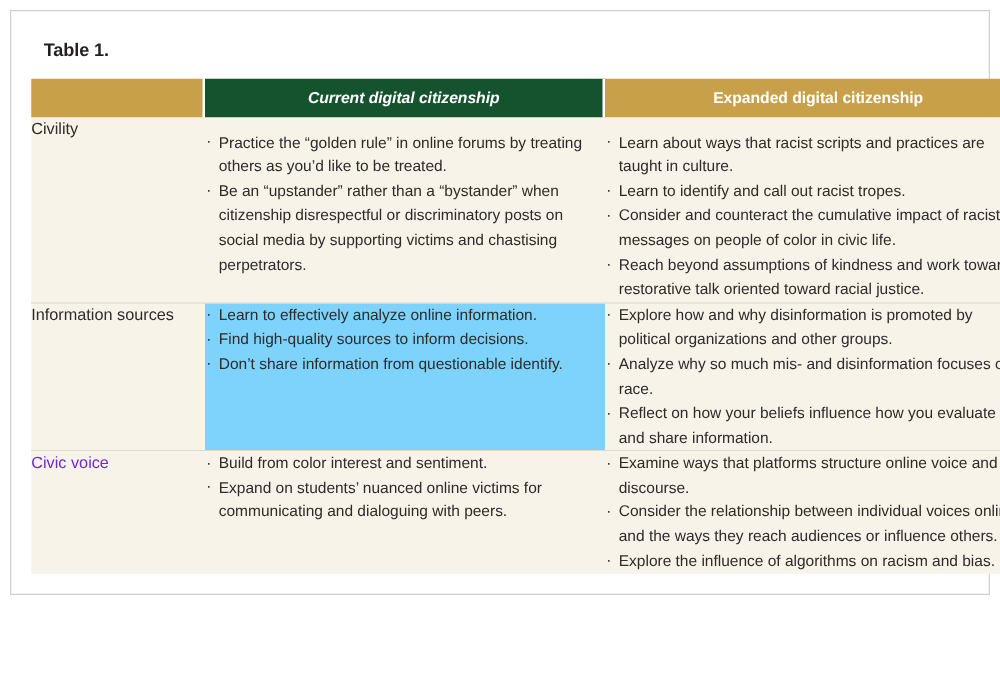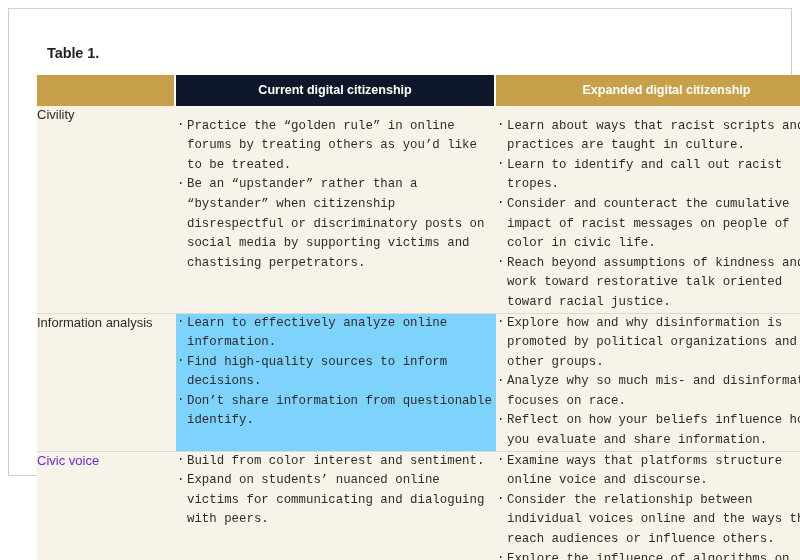--- a/index.html
+++ b/index.html
@@ -16,21 +16,21 @@
 
   .page-card {
     position: absolute;
     left: 8px;
     top: 8px;
     width: 784px;
     height: 468px;
     box-sizing: border-box;
     border: 1px solid #cfcfcf;
     background: #ffffff;
-    padding: 16px;
+    padding: 4px;
   }
 
   .title-block {
     padding: 18px 0 0 22px;
   }
   .title-line {
     font-size: 14.5px;
     font-weight: bold;
     color: #221f1f;
     letter-spacing: -0.1px;
@@ -79,21 +79,20 @@
 
   td.rowlabel {
     padding: 12px 8px 18px 18px;
     font-size: 13px;
     color: #2e2b2a;
     line-height: 1.46;
   }
 
   td.cell-list {
     padding: 11px 12px 18px 6px;
-    font-family: Liberation Mono, monospace;
   }
   td.cell-list.pad-right-wide {
     padding-right: 8px;
   }
 
   ul.bullets {
     margin: 0;
     padding: 0;
     list-style: none;
   }
@@ -124,21 +123,21 @@
 
   <div class="title-block">
     <div class="title-line">Table 1.</div>
   </div>
 
   <div class="table-wrap">
     <table class="principles">
       <thead>
         <tr>
           <th class="col-label" style="background: rgb(201, 160, 74); color: rgb(255, 255, 255);"></th>
-          <th class="col-current" style="background: #0f172a; color: rgb(255, 255, 255);">Current digital citizenship</th>
+          <th class="col-current" style="background: #14532d; color: rgb(255, 255, 255); font-style: italic;">Current digital citizenship</th>
           <th class="col-expanded" style="background: rgb(201, 160, 74); color: rgb(255, 255, 255);">Expanded digital citizenship</th>
         </tr>
       </thead>
       <tbody>
 
         <tr class="row-civility">
           <td class="rowlabel" style="background: rgb(247, 243, 233); color: rgb(46, 43, 42); border-bottom-color: rgb(222, 218, 208);">Civility</td>
           <td class="cell-list" style="background: rgb(247, 243, 233); color: rgb(46, 43, 42); border-bottom-color: rgb(222, 218, 208);">
             <ul class="bullets">
                 <li>Practice the “golden rule” in online forums by treating others as you’d like to be treated.</li>
@@ -149,21 +148,21 @@
             <ul class="bullets">
                 <li>Learn about ways that racist scripts and practices are taught in culture.</li>
                 <li>Learn to identify and call out racist tropes.</li>
                 <li>Consider and counteract the cumulative impact of racist messages on people of color in civic life.</li>
                 <li>Reach beyond assumptions of kindness and work toward restorative talk oriented toward racial justice.</li>
               </ul>
           </td>
         </tr>
 
         <tr class="row-information">
-          <td class="rowlabel" style="background: rgb(247, 243, 233); color: rgb(46, 43, 42); border-bottom-color: rgb(222, 218, 208);">Information analysis</td>
+          <td class="rowlabel" style="background: rgb(247, 243, 233); color: rgb(46, 43, 42); border-bottom-color: rgb(222, 218, 208);">Information sources</td>
           <td class="cell-list" style="background: #7dd3fc; color: rgb(46, 43, 42); border-bottom-color: rgb(222, 218, 208);">
             <ul class="bullets">
                 <li>Learn to effectively analyze online information.</li>
                 <li>Find high-quality sources to inform decisions.</li>
                 <li>Don’t share information from questionable identify.</li>
               </ul>
           </td>
           <td class="cell-list pad-right-wide" style="background: rgb(247, 243, 233); color: rgb(46, 43, 42); border-bottom-color: rgb(222, 218, 208);">
             <ul class="bullets">
                 <li>Explore how and why disinformation is promoted by political organizations and other groups.</li>

